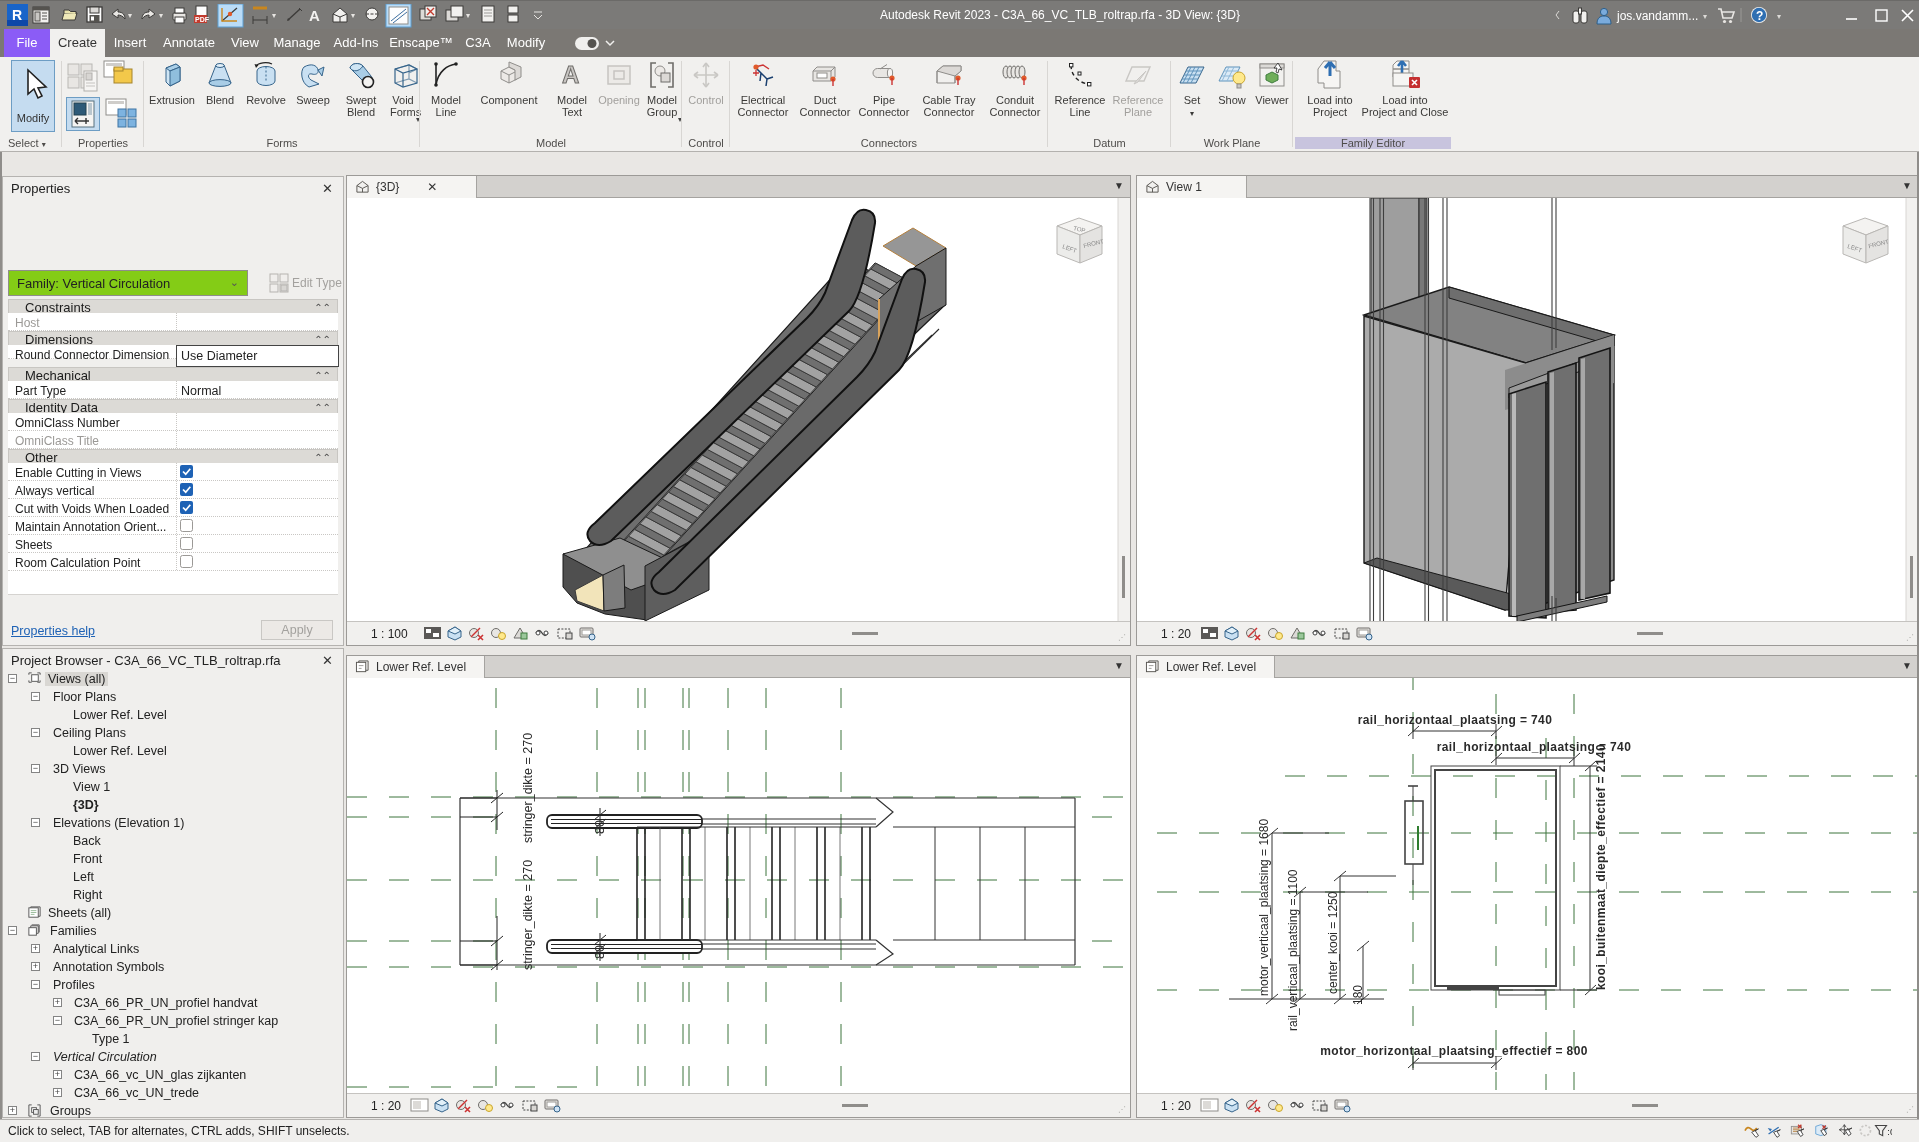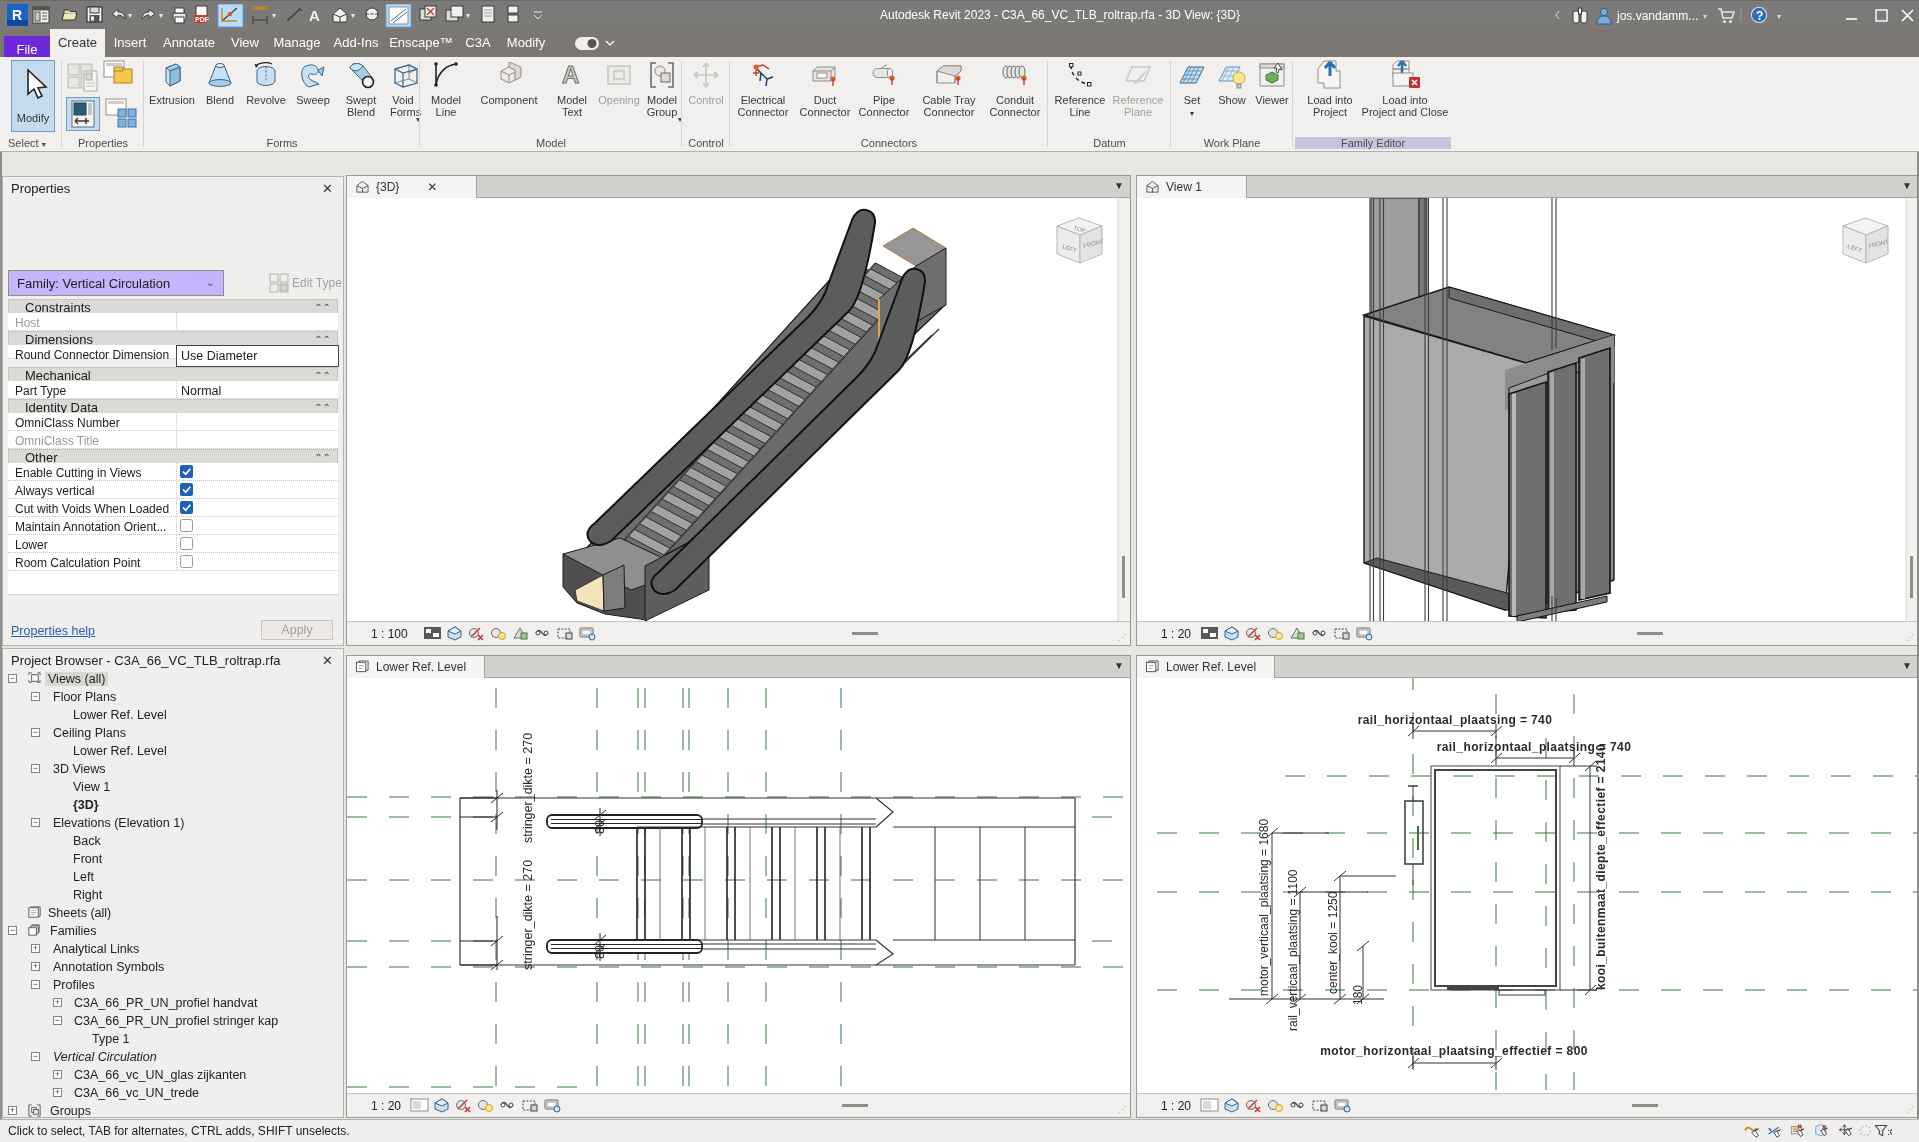--- a/index.html
+++ b/index.html
@@ -7,21 +7,21 @@
 #app { position:absolute; inset:0; background:#e9e7e4; }
 .abs { position:absolute; }
 
 
 #titlebar { position:absolute; left:0; top:0; width:1919px; height:29px; background:#7b7a78; border-top:1px solid #6b6a68; }
 #title { position:absolute; top:7px; left:560px; width:1000px; text-align:center; color:#fff; font-size:12px; }
 
 
 #tabrow { position:absolute; left:0; top:29px; width:1919px; height:28px; background:#7b7874; }
 .rtab { position:absolute; top:0; height:28px; color:#fff; font-size:13px; text-align:center; line-height:28px; }
-.rtab.file { background:#6d28d9;margin-top:7px; }
+.rtab.file { background:#8b5cf6; }
 .rtab.active { background:#f1f0ee; color:#333; }
 
 
 #ribbon { position:absolute; left:0; top:57px; width:1919px; height:95px; background:#f1f0ee; border-bottom:1px solid #b3b1ae; }
 .rpanel { position:absolute; top:0; height:94px; }
 .rpanel .pcap { position:absolute; bottom:2px; left:0; width:100%; text-align:center; font-size:11px; color:#4e4c4a; }
 .rpanel .psep { position:absolute; right:0; top:4px; bottom:4px; width:1px; background:#d8d6d3; }
 .rbtn { position:absolute; top:2px; text-align:center; font-size:11px; color:#3b3a38; line-height:12px; }
 .rbtn .ric { display:block; margin:0 auto 3px auto; width:32px; height:32px; }
 .rbtn.gray { color:#a19f9c; }
@@ -454,21 +454,21 @@
           </svg>Load into<br>Project and Close</div>
       <div class="pcap" style="background:#c8c4de;left:2px;width:156px;">Family Editor</div>
     </div>
   </div>
   <div id="gapstrip"></div>
 
   <div class="palette" id="propPal" style="left:2px;top:176px;width:342px;height:470px;">
     <div class="ptitle">Properties</div>
     <div class="pclose">✕</div>
 
-    <div class="abs" style="left:5px;top:93px;width:216px;height:26px;background:#c4b5fd;border:1px solid #8f8d8a;">
+    <div class="abs" style="left:5px;top:93px;width:240px;height:26px;background:#84cc16;border:1px solid #8f8d8a;">
       <span style="position:absolute;left:8px;top:5px;font-size:13px;color:#222;">Family: Vertical Circulation</span>
       <span style="position:absolute;right:8px;top:5px;font-size:11px;color:#555;">⌄</span>
     </div>
     <div class="abs" style="left:266px;top:95px;width:72px;height:24px;">
       <svg width="20" height="20" viewBox="0 0 20 20" style="position:absolute;left:0;top:1px;">
           <g fill="#f0eeec" stroke="#b5b3b0">
             <rect x="1" y="1" width="8" height="8"></rect>
             <rect x="11" y="1" width="8" height="8"></rect>
             <rect x="1" y="11" width="8" height="8"></rect>
             <rect x="11" y="11" width="8" height="8"></rect>
@@ -530,21 +530,21 @@
         </svg>
       </div>
     <div class="prow" style="top:340px;height:18px;">
         <span class="lab">Maintain Annotation Orient...</span>
         <span class="vline"></span>
         <svg width="13" height="13" style="position:absolute;left:172px;top:2px;">
           <rect x="0.5" y="0.5" width="12" height="12" rx="2" fill="#fff" stroke="#9b9996"></rect>
         </svg>
       </div>
     <div class="prow" style="top:358px;height:18px;">
-        <span class="lab">Lower</span>
+        <span class="lab">Sheets</span>
         <span class="vline"></span>
         <svg width="13" height="13" style="position:absolute;left:172px;top:2px;">
           <rect x="0.5" y="0.5" width="12" height="12" rx="2" fill="#fff" stroke="#9b9996"></rect>
         </svg>
       </div>
     <div class="prow" style="top:376px;height:18px;">
         <span class="lab">Room Calculation Point</span>
         <span class="vline"></span>
         <svg width="13" height="13" style="position:absolute;left:172px;top:2px;">
           <rect x="0.5" y="0.5" width="12" height="12" rx="2" fill="#fff" stroke="#9b9996"></rect>

